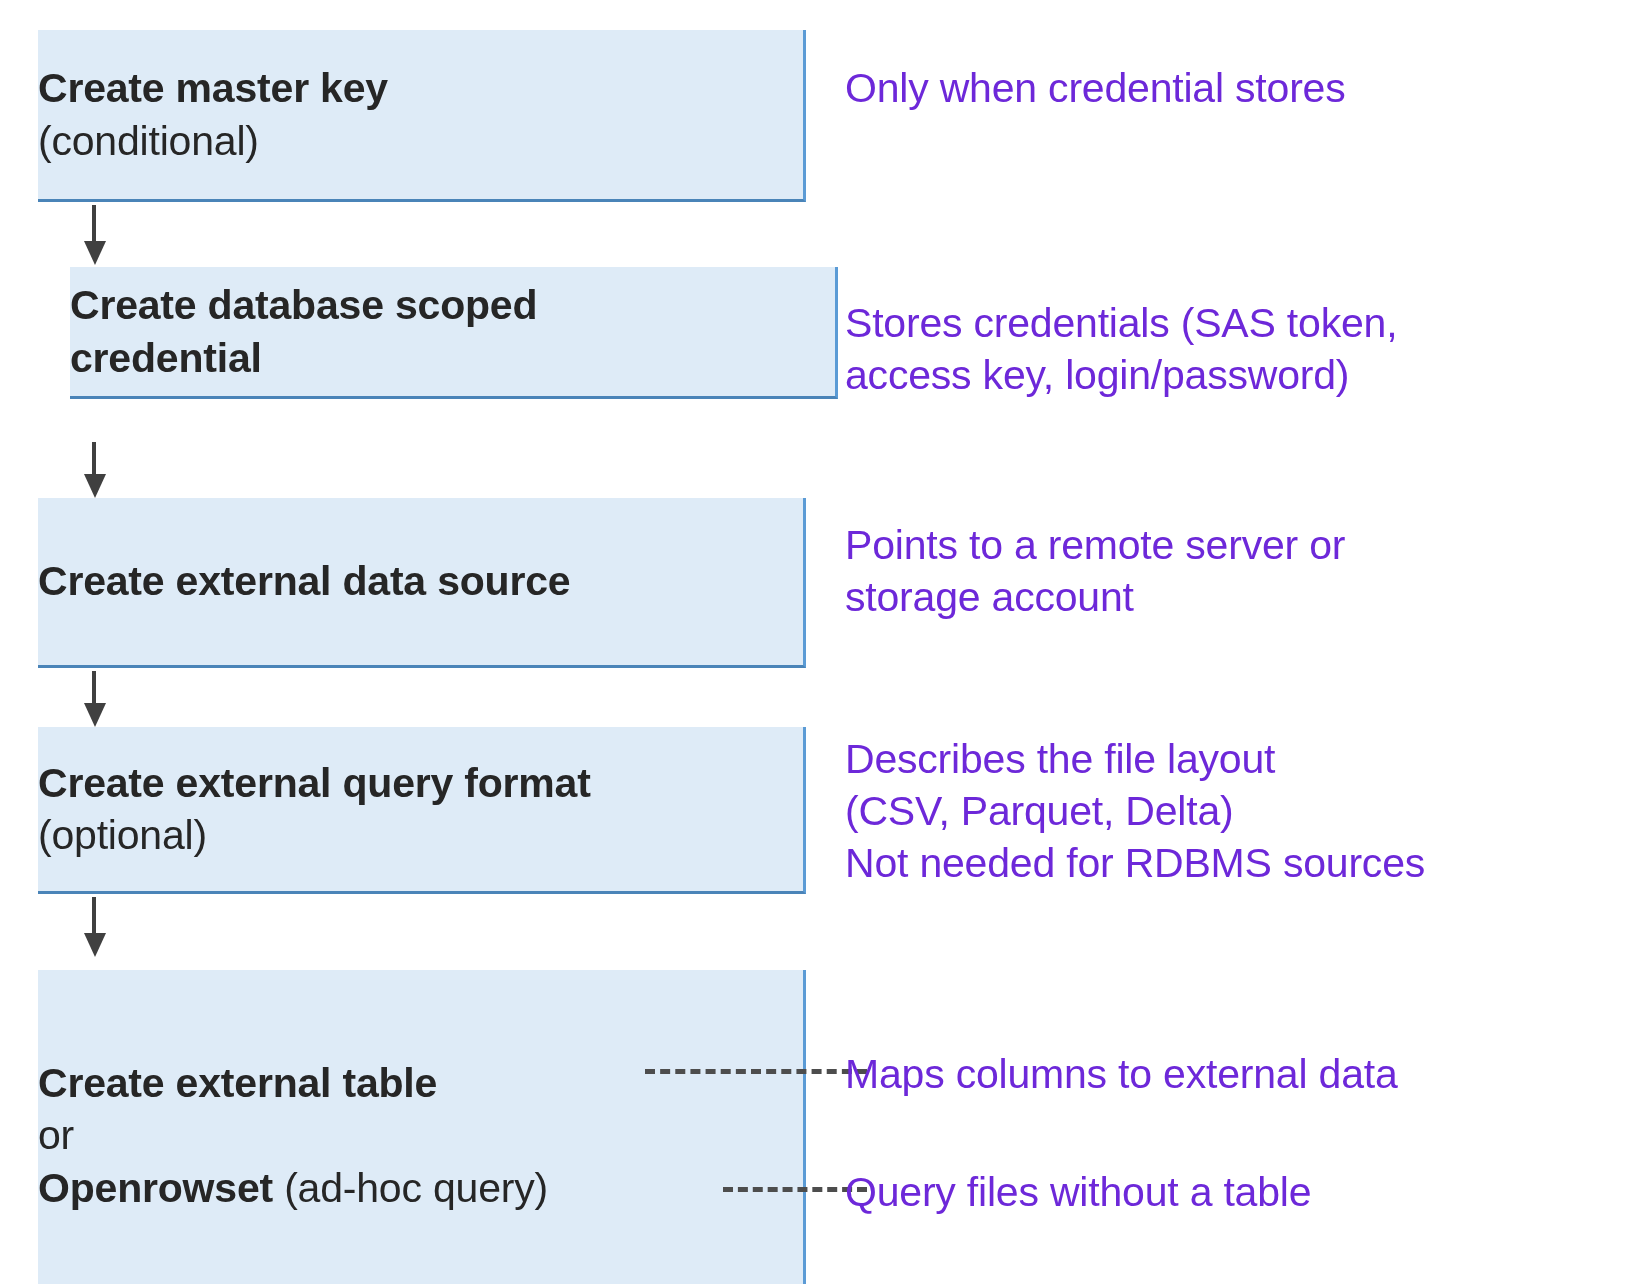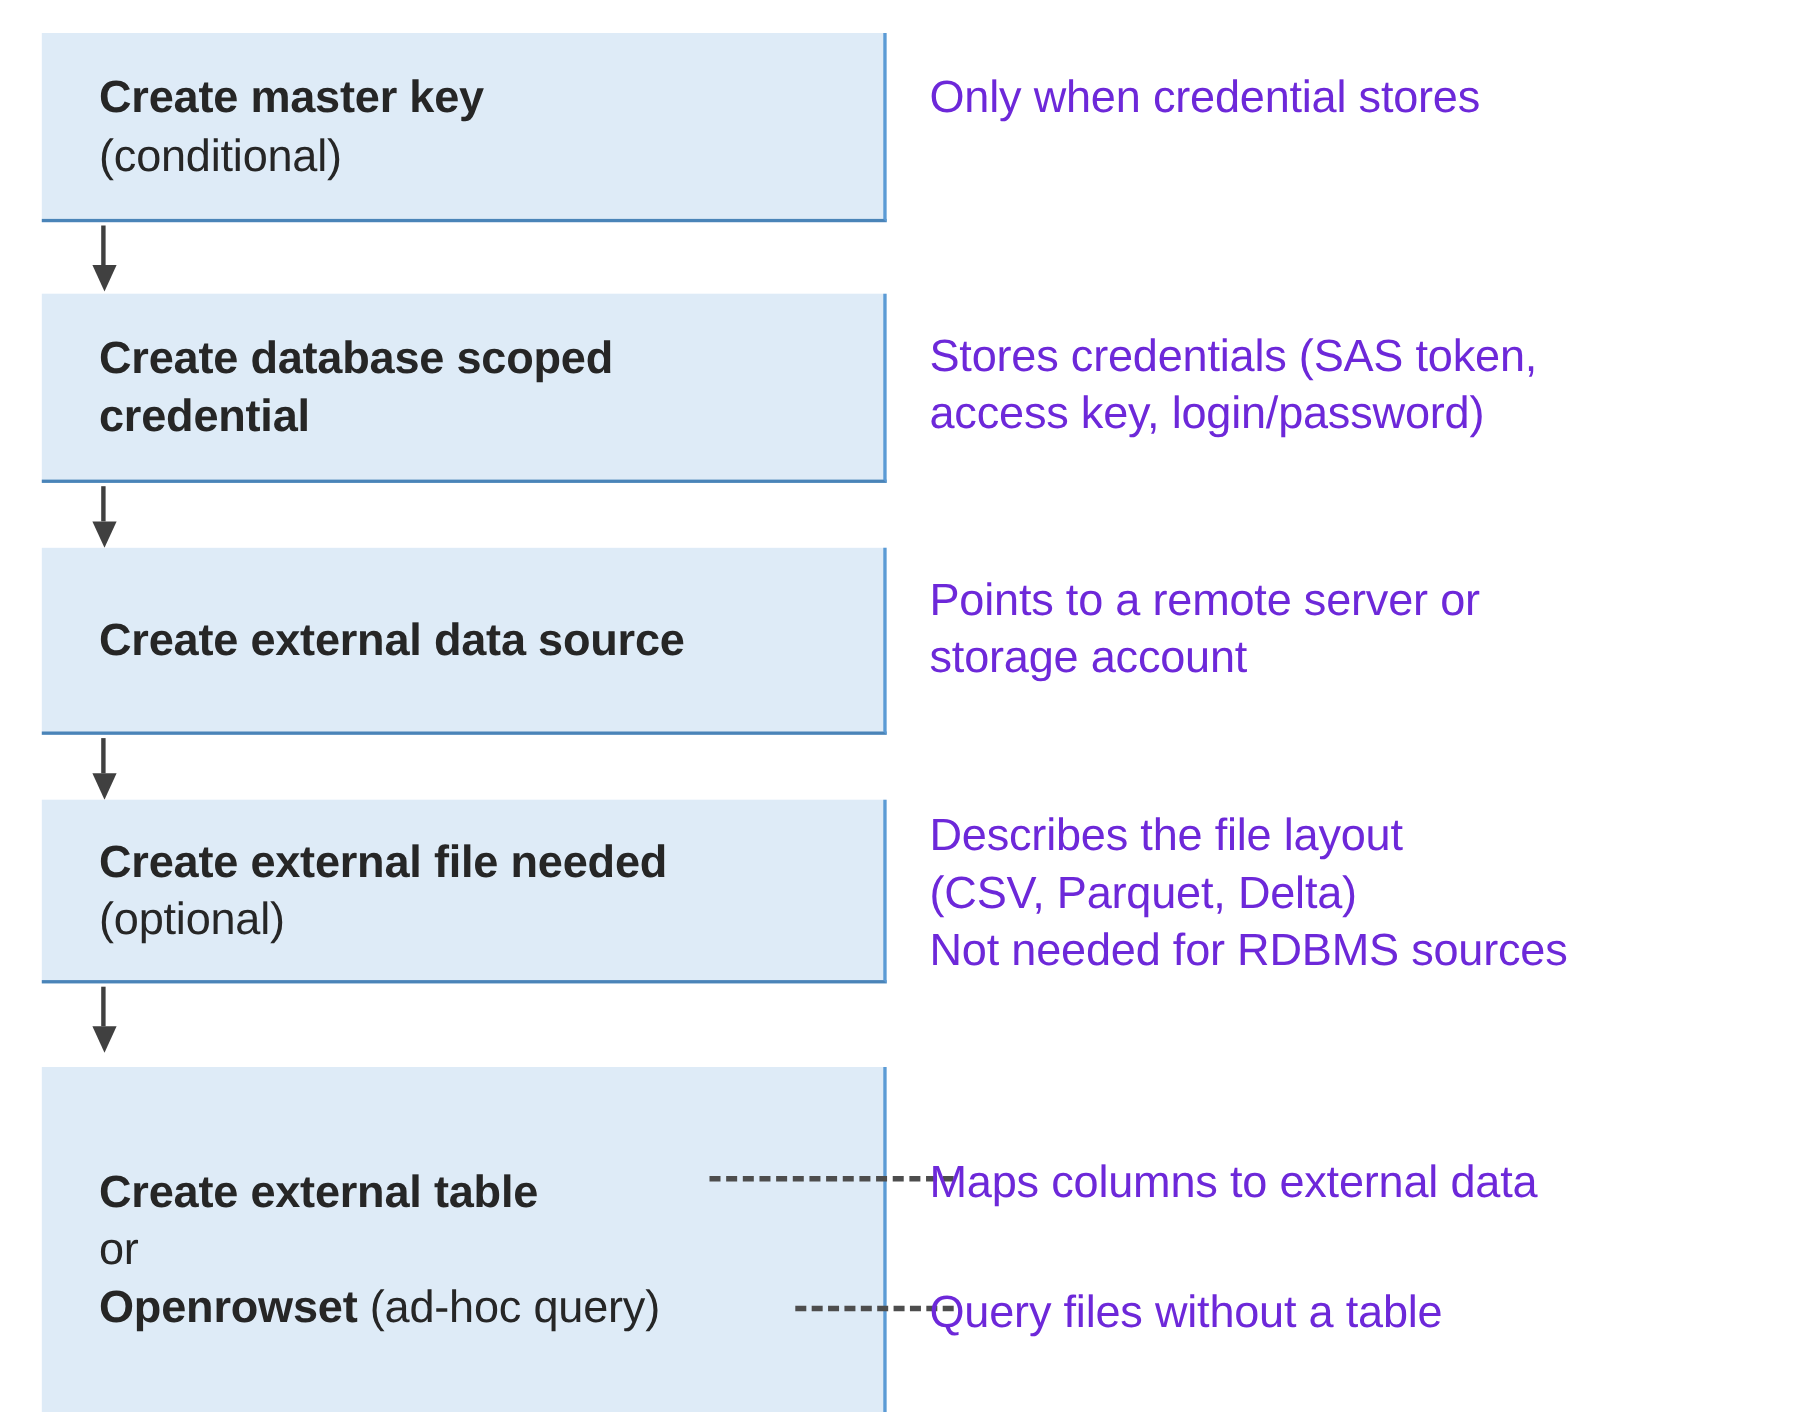--- a/index.html
+++ b/index.html
@@ -29,21 +29,20 @@
     width: 768px;
     background: #deebf7;
     border-right: 3px solid #5b9bd5;
     border-bottom: 3px solid #4a84b8;
     box-sizing: border-box;
     display: flex;
     flex-direction: column;
     justify-content: center;
   }
   .box-lines {
-    padding-left: 52px;
     padding-right: 14px;
   }
   .box-line {
     font-size: 41px;
     line-height: 1.27;
     letter-spacing: -0.2px;
     white-space: nowrap;
   }
   .box-line.strong {
     font-weight: bold;
@@ -117,21 +116,21 @@
 
   <div class="note" style="top:62px;">
     <div class="note-line">Only when credential stores</div>
   </div>
 
   <div class="arrow" style="top:205px; height:60px;">
     <div class="shaft" style="height:36px;"></div>
     <div class="head" style="top:36px;"></div>
   </div>
 
-  <div class="flow-box" style="top:267px; height:172px;">
+  <div class="flow-box" style="top:267px; height:132px;margin-left:32px;">
     <div class="box-lines">
       <div class="box-line strong">Create database scoped</div>
       <div class="box-line strong">credential</div>
     </div>
   </div>
 
   <div class="note" style="top:297px;">
     <div class="note-line">Stores credentials (SAS token,</div>
     <div class="note-line">access key, login/password)</div>
   </div>
@@ -152,21 +151,21 @@
     <div class="note-line">storage account</div>
   </div>
 
   <div class="arrow" style="top:671px; height:56px;">
     <div class="shaft" style="height:32px;"></div>
     <div class="head" style="top:32px;"></div>
   </div>
 
   <div class="flow-box" style="top:727px; height:167px;">
     <div class="box-lines">
-      <div class="box-line strong">Create external file needed</div>
+      <div class="box-line strong">Create external query format</div>
       <div class="box-line normal">(optional)</div>
     </div>
   </div>
 
   <div class="note" style="top:733px;">
     <div class="note-line">Describes the file layout</div>
     <div class="note-line">(CSV, Parquet, Delta)</div>
     <div class="note-line">Not needed for RDBMS sources</div>
   </div>
 

